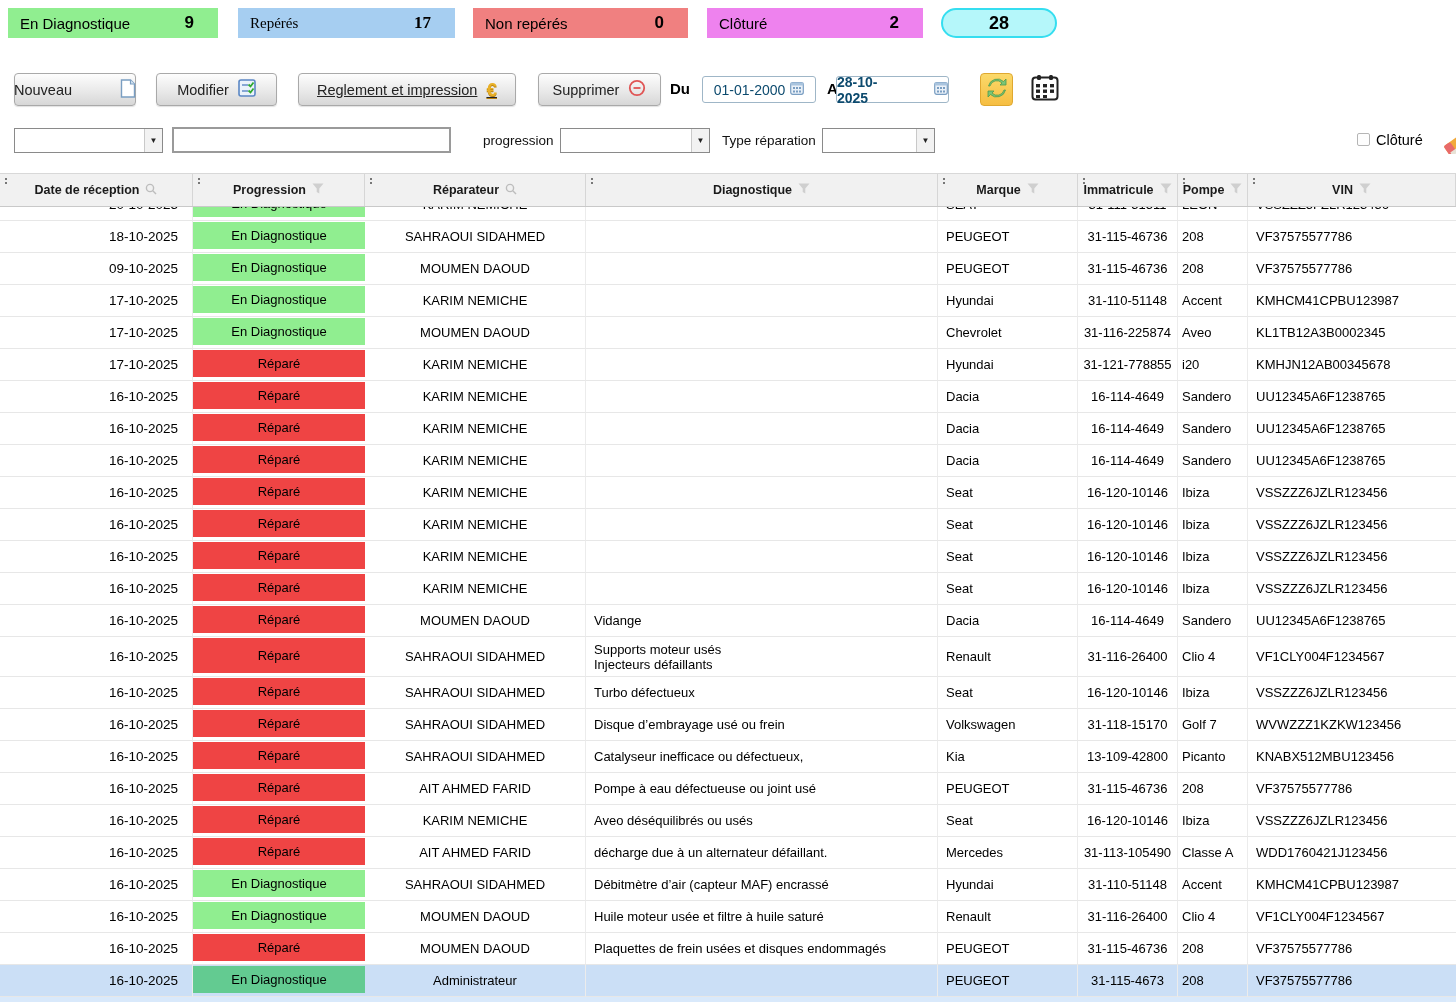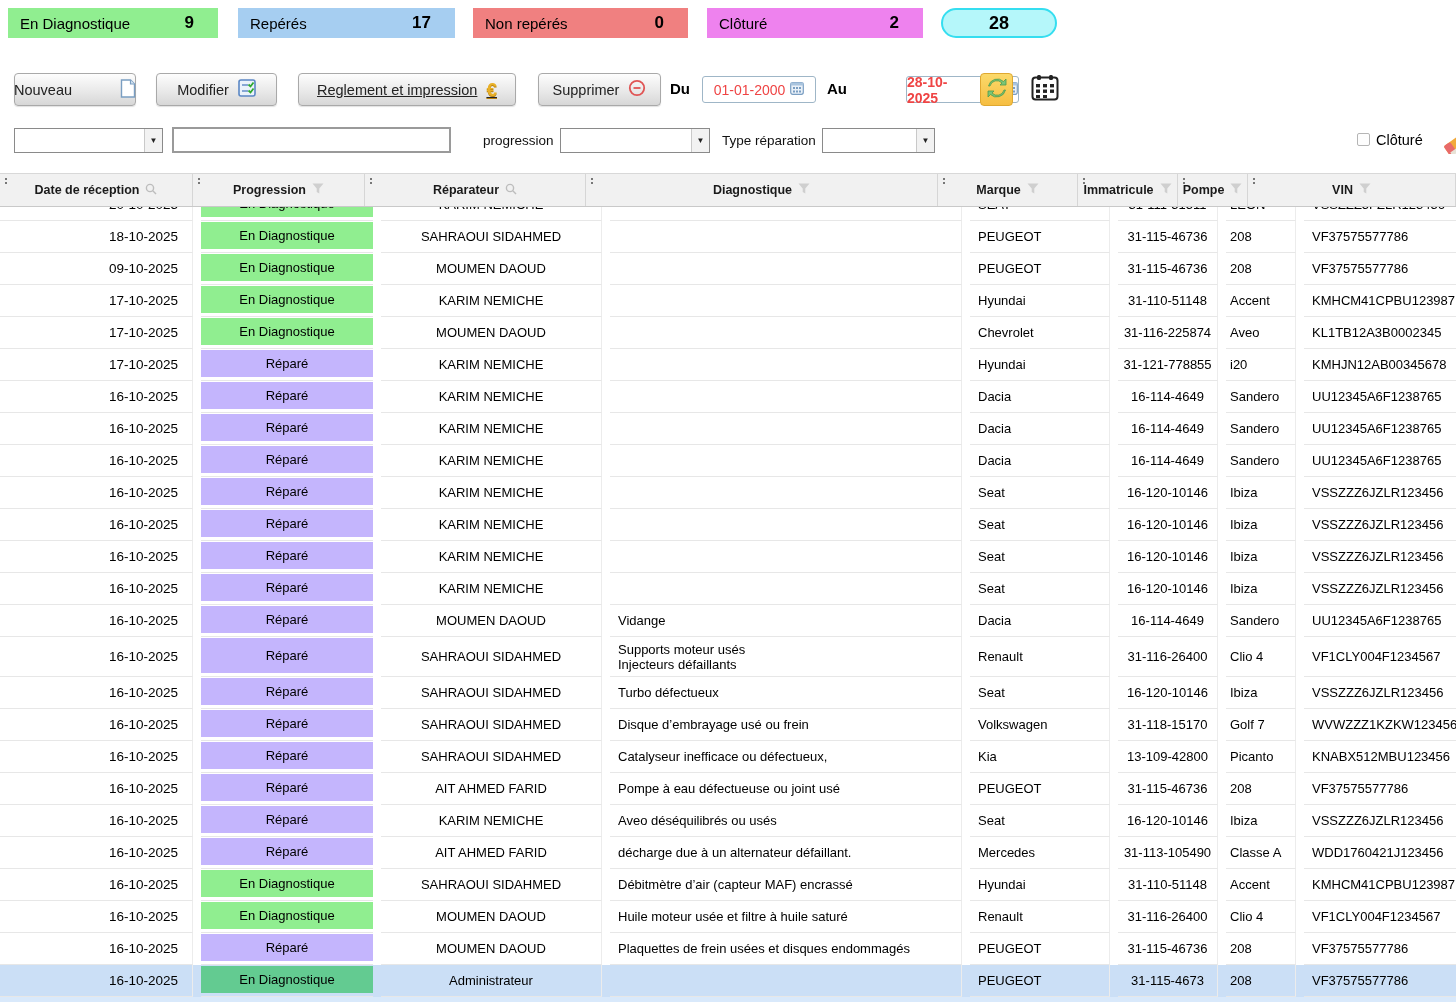--- a/index.html
+++ b/index.html
@@ -3,41 +3,41 @@
 <meta charset="utf-8">
 <style>
   html,body{margin:0;padding:0;background:#fff;font-family:"Liberation Sans",sans-serif;}
   #app{position:relative;width:1456px;height:1002px;overflow:hidden;background:#fff;}
 
   
   .counter{position:absolute;top:8px;height:30px;display:flex;align-items:center;justify-content:space-between;
            padding:0 24px 0 12px;box-sizing:border-box;font-size:15px;color:#000;}
   .counter .num{font-weight:bold;font-size:17px;}
   .c-green{left:8px;width:210px;background:#90EE90;}
-  .c-blue{left:238px;width:217px;background:#A6CEF1;}
+  .c-blue{left:238px;width:217px;background:#A6CEF1;font-family:Liberation Serif, serif;}
   .c-red{left:473px;width:215px;background:#F08080;}
   .c-pink{left:707px;width:216px;background:#EE82EE;}
   .c-pill{left:941px;width:116px;background:#B5F7FA;border:2px solid #35DEF0;border-radius:15px;
           justify-content:center;padding:0;font-weight:bold;font-size:18px;}
 
   
   .tbtn{position:absolute;top:73px;height:33px;box-sizing:border-box;border:1px solid #A9A9A9;border-radius:4px;
         background:linear-gradient(#FDFDFD,#E9E9E9 55%,#D7D7D7);display:flex;align-items:center;justify-content:center;
         gap:9px;font-size:14.5px;color:#222;cursor:default;box-shadow:0 1px 1px rgba(0,0,0,.12);}
   #btn-nouveau{left:14px;width:122px;gap:48px;}
   #btn-modifier{left:156px;width:121px;}
   #btn-reglement{left:298px;width:218px;text-decoration:underline;}
   #btn-supprimer{left:538px;width:123px;}
   .lbl-bold{position:absolute;font-weight:bold;font-size:15px;color:#000;}
   #lbl-du{left:670px;top:80px;}
   #lbl-au{left:827px;top:80px;}
   .datefield{position:absolute;top:76px;height:27px;box-sizing:border-box;border:1px solid #9FB6C7;border-radius:3px;
-             background:#fff;display:flex;align-items:center;justify-content:center;gap:5px;font-size:14px;color:#ef4444;}
+             background:#fff;display:flex;align-items:center;justify-content:center;gap:5px;font-size:14px;color:#0c4a6e;}
   #date-from{left:702px;width:114px;}
-  #date-to{left:906px;width:113px;font-weight:bold;gap:44px;}
+  #date-to{left:836px;width:113px;font-weight:bold;gap:44px;}
   #btn-refresh{position:absolute;left:980px;top:73px;width:33px;height:33px;box-sizing:border-box;
                border:1px solid #DFA830;border-radius:4px;background:linear-gradient(#FBD96A,#F6BE42);
                display:flex;align-items:center;justify-content:center;}
   #btn-cal{position:absolute;left:1030px;top:75px;width:30px;height:29px;display:flex;align-items:center;justify-content:center;}
 
   
   .combo{position:absolute;top:128px;height:25px;box-sizing:border-box;border:1px solid #8A8A8A;background:#fff;
          display:flex;align-items:center;}
   .combo .arrowbox{margin-left:auto;width:17px;height:100%;background:#F2F2F2;border-left:1px solid #C9C9C9;
                    display:flex;align-items:center;justify-content:center;font-size:8px;color:#222;}
@@ -58,30 +58,30 @@
   #table{position:absolute;left:0;top:173px;width:1456px;}
   .grid{display:grid;grid-template-columns:193px 172px 221px 352px 140px 100px 70px 208px;}
   #header-row{height:32px;background:#F1F1F1;border-top:1px solid #D8D8D8;border-bottom:1px solid #C9C9C9;}
   .hcell{position:relative;display:flex;align-items:center;justify-content:center;gap:6px;font-size:12.5px;
          font-weight:bold;color:#1A1A1A;border-right:1px solid #D6D6D6;box-sizing:border-box;}
   .hcell .grip{position:absolute;left:5px;top:4px;width:2px;height:2px;background:#777;box-shadow:0 4px 0 #777;}
   .hicon{flex:0 0 auto;}
   #table-body{background:#fff;}
   .clip{height:14px;overflow:hidden;}
   .clip .trow{margin-top:-18px;}
-  .trow{height:32px;background:#fff;gap:8px;}
+  .trow{height:32px;background:#fff;}
   .trow.tall{height:40px;}
   .trow.selected{background:#CBDFF6;}
   .cell{position:relative;display:flex;align-items:center;font-size:13px;color:#000;box-sizing:border-box;
         border-bottom:1px solid #E7E7E7;border-right:1px solid #ECECEC;overflow:hidden;white-space:pre-line;line-height:15px;}
   .c-date{justify-content:flex-end;padding-right:14px;font-size:13.5px;}
   .c-prog{padding:0;border-right:none;}
   .badge{position:absolute;left:0;right:0;top:1px;bottom:3px;display:flex;align-items:center;justify-content:center;font-size:13px;}
   .badge-green{background:#90EE90;}
-  .badge-purple{background:#c4b5fd;}
+  .badge-purple{background:#ef4444;}
   .badge-teal{background:#63CB91;}
   .c-rep{justify-content:center;}
   .c-diag{padding-left:8px;text-align:left;}
   .c-marque{padding-left:8px;}
   .c-imm{justify-content:center;}
   .c-model{padding-left:4px;}
   .c-vin{padding-left:8px;border-right:none;}
   #bottom-strip{height:6px;background:#D9E9FB;}
 </style>
 </head>

